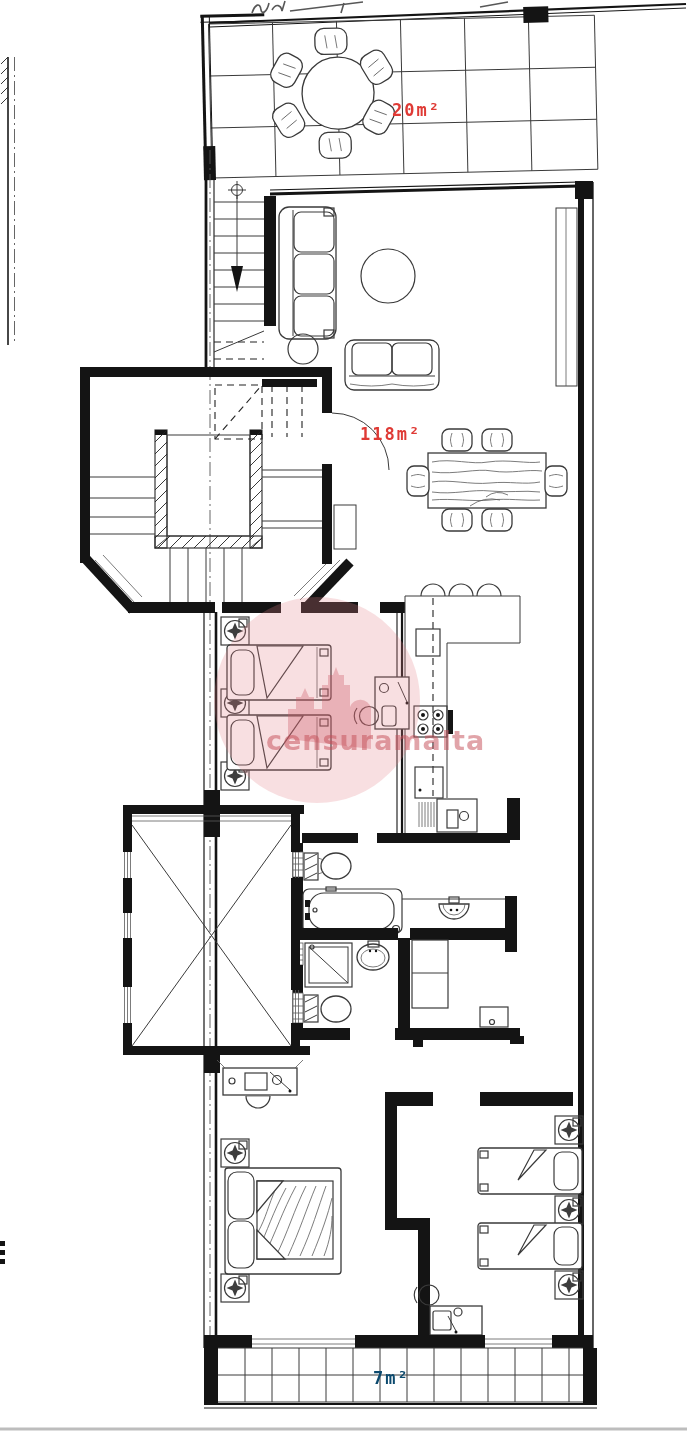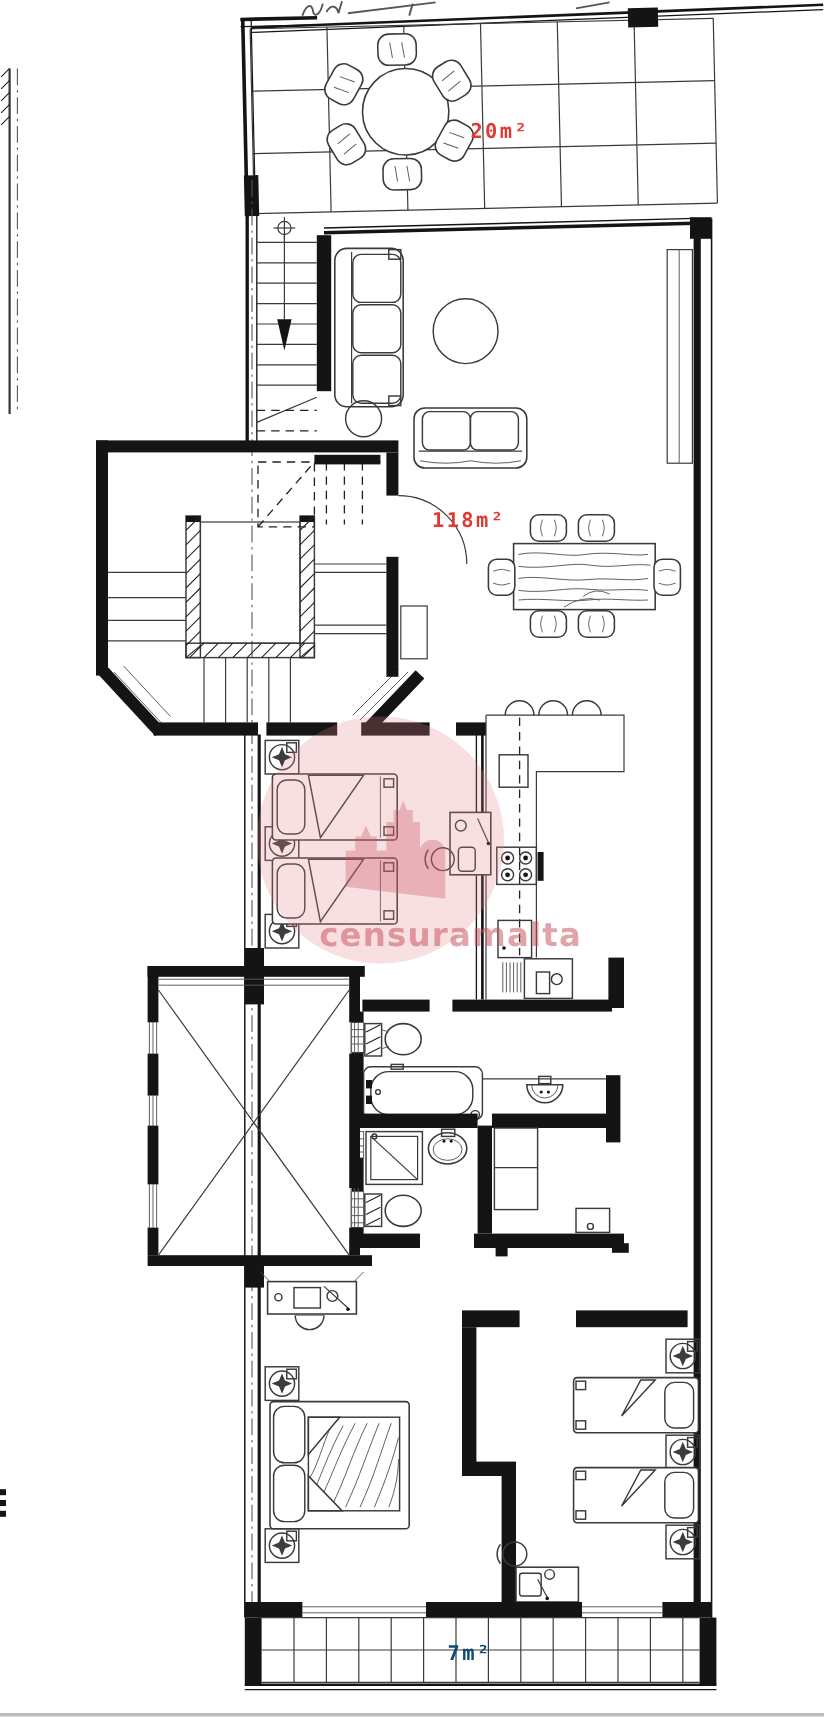--- a/index.html
+++ b/index.html
@@ -507,14 +507,14 @@
 <g>
   <circle cx="317" cy="700" r="103" fill="rgba(226,128,136,0.25)"></circle>
   <path fill="rgba(203,86,97,0.33)" d="M288,739 v-30 h8 v-12 h5 l4,-9 4,9 h5 v12 h8 v-24 h6 v-10 h5 l3,-8 3,8 h5 v10 h6 v22 a11,11 0 0 1 21,1 v41 z"></path>
 </g>
 </svg>
 
 <div class="area-label" style="left:392px;top:100px;color:#df3a35;">20m²</div>
 <div class="area-label" style="left:336px;top:424px;color:#df3a35;margin-left:24px;">118m²</div>
 <div class="area-label" style="left:373px;top:1368px;color:#0c4a6e;">7m²</div>
 
-<div class="wm-text" style="left:266px;top:725px;color:rgba(198,80,90,0.52);margin-top:39px;">censuramalta</div>
+<div class="wm-text" style="left:266px;top:725px;color:rgba(198,80,90,0.52);">censuramalta</div>
 </div>
 
 </body></html>

